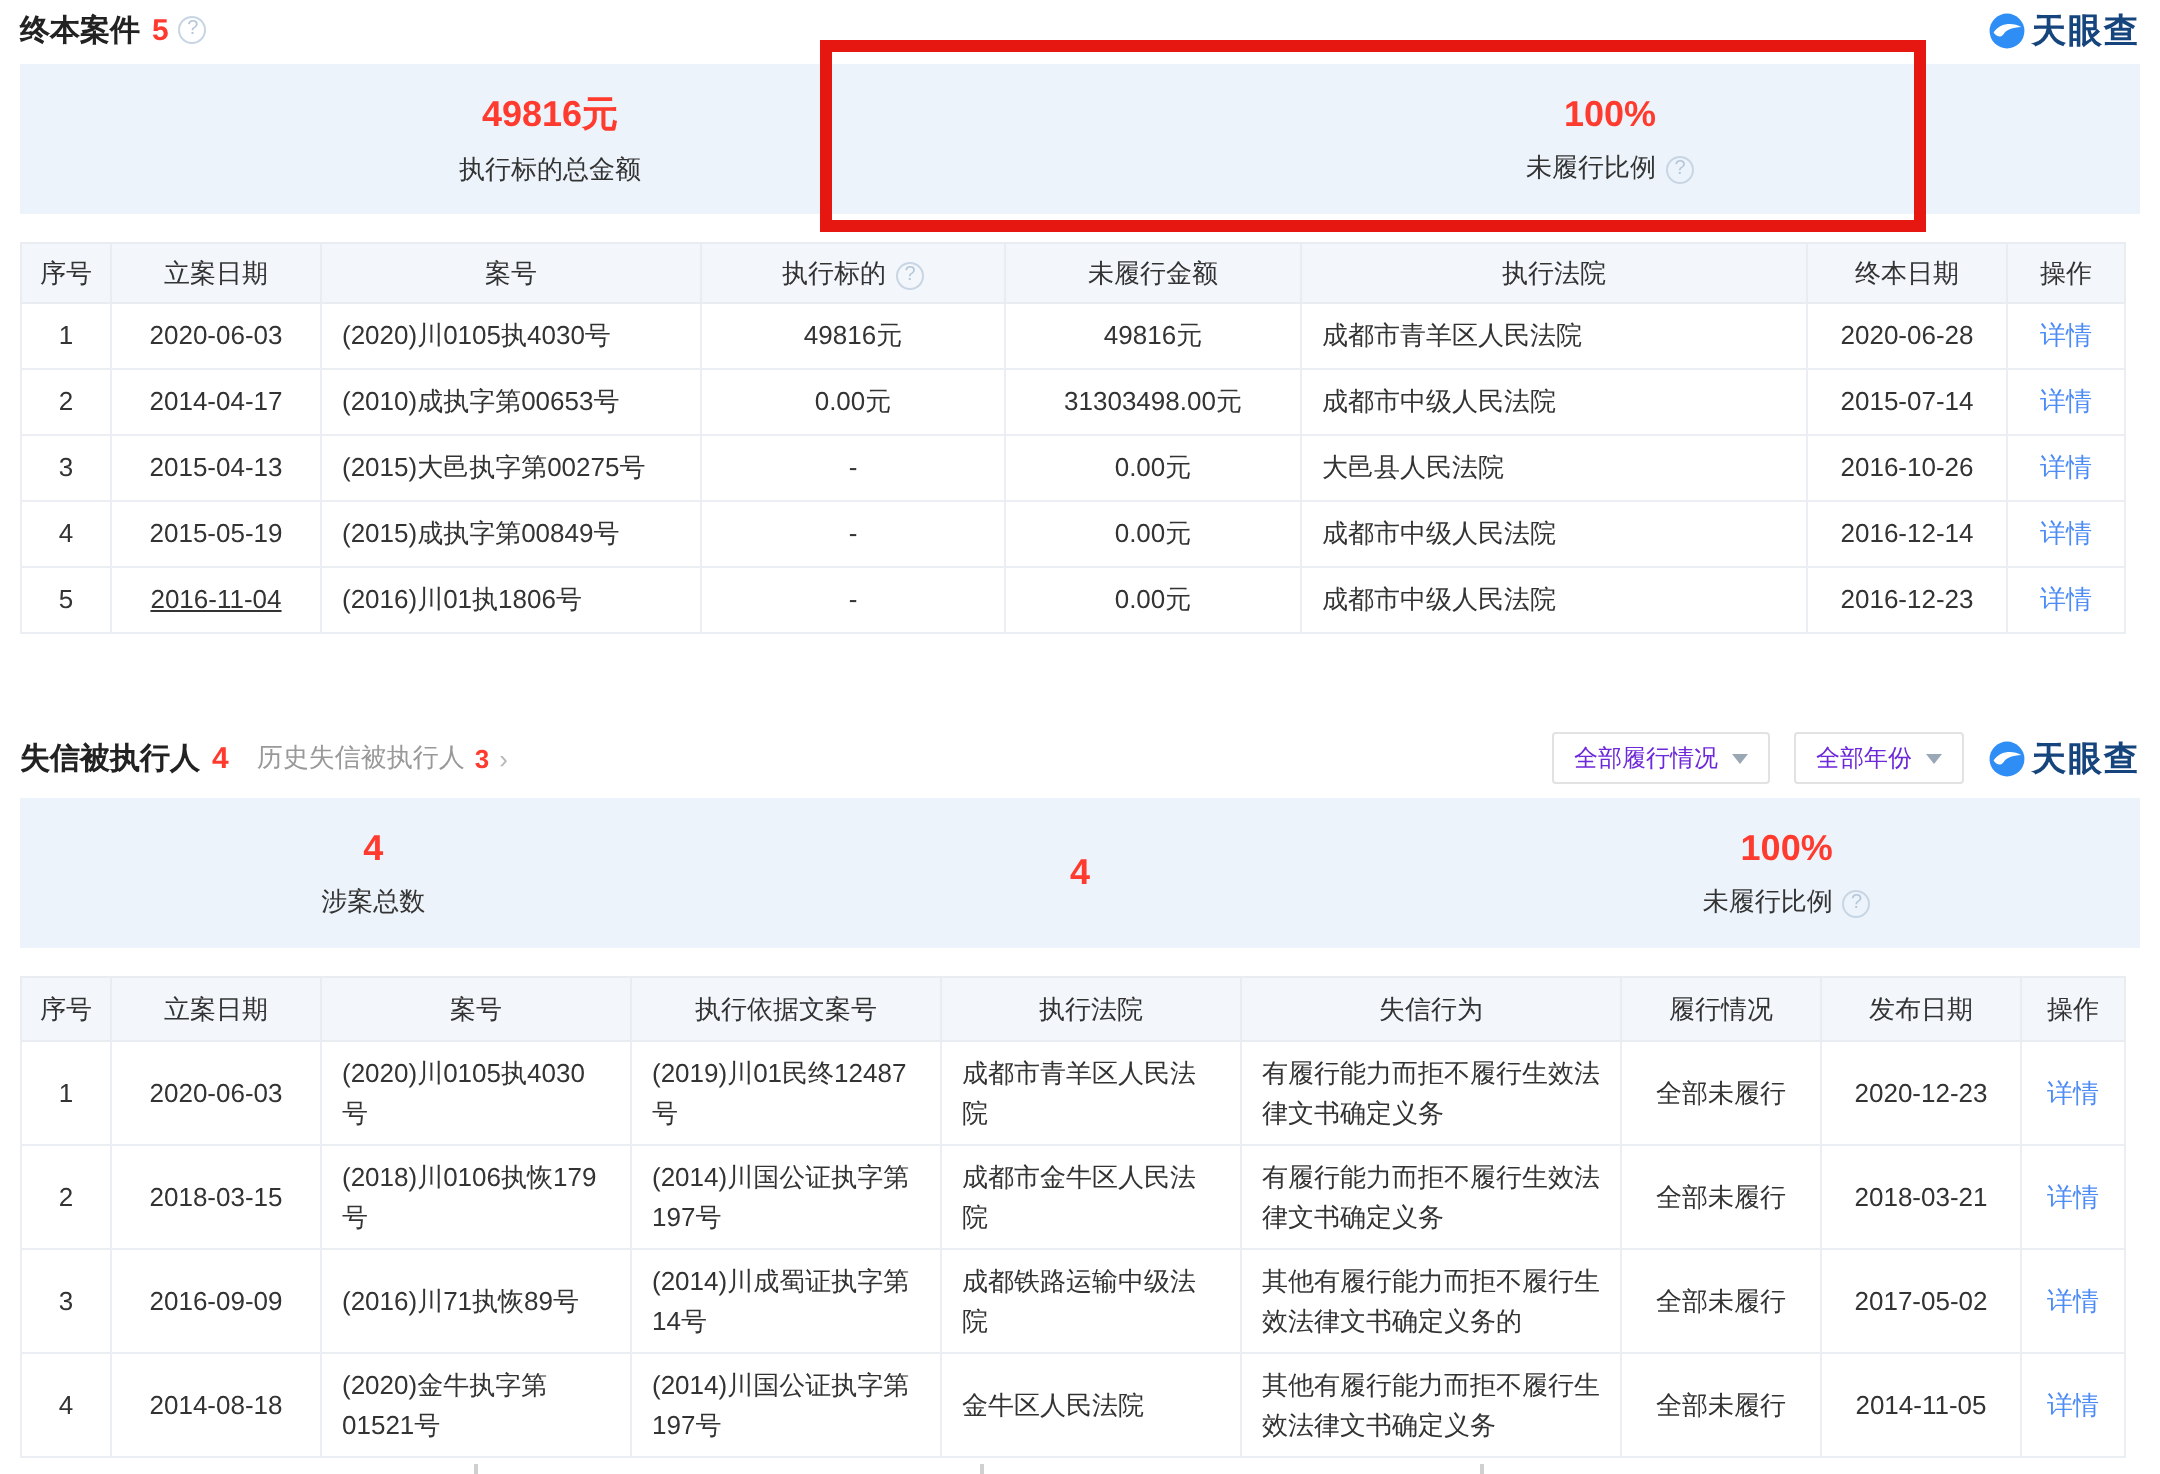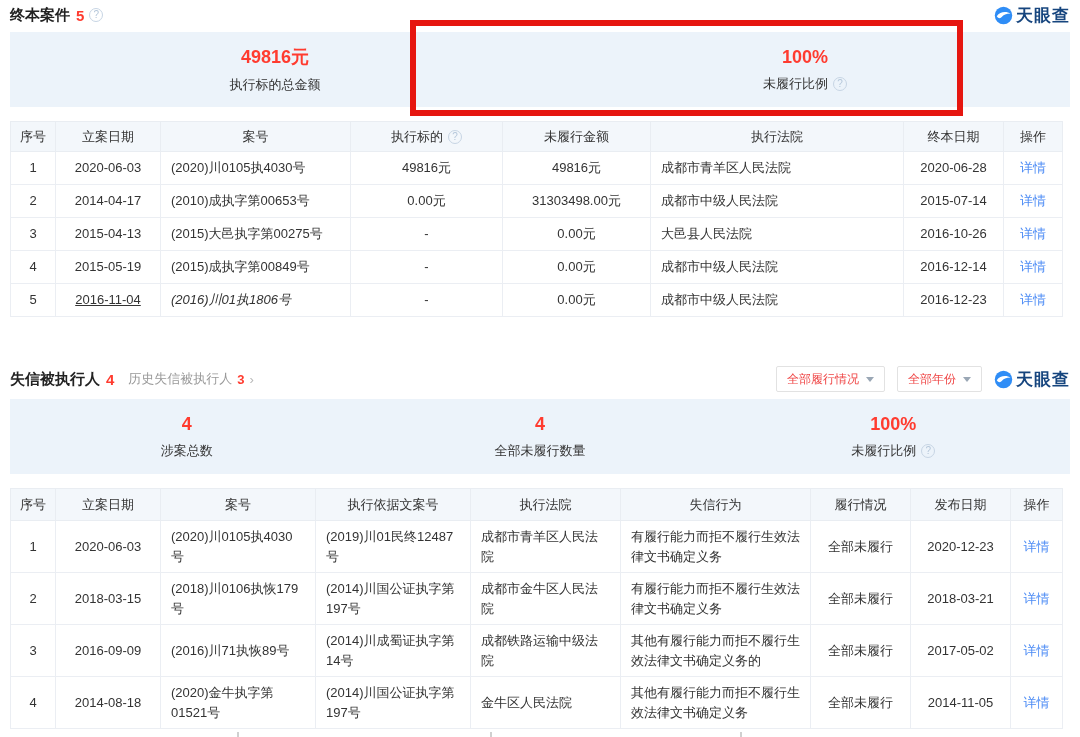--- a/index.html
+++ b/index.html
@@ -34,21 +34,21 @@
 
   
   .logo { display:flex; align-items:center; }
   .logo svg { width:19px; height:19px; margin-right:3px; }
   .logo-text { font-size:17px; font-weight:bold; color:#16457e; letter-spacing:1px; }
 
   
   .dropdown {
     display:inline-flex; align-items:center; height:26px;
     border:1px solid #e2e2e2; border-radius:2px; background:#fff;
-    padding:0 10px; font-size:12px; color:#ef4444; margin-right:12px;
+    padding:0 10px; font-size:12px; color:#6d28d9; margin-right:12px;
     cursor:pointer;
   }
   .caret {
     display:inline-block; margin-left:7px;
     width:0; height:0; border-left:4px solid transparent;
     border-right:4px solid transparent; border-top:5px solid #9aa7b5;
   }
 
   
   .banner {
@@ -180,21 +180,21 @@
           <td style="text-align: left;">(2015)成执字第00849号</td>
           <td style="text-align: center;">-</td>
           <td style="text-align: center;">0.00元</td>
           <td style="text-align: left;">成都市中级人民法院</td>
           <td style="text-align: center;">2016-12-14</td>
           <td style="text-align: center;"><a class="link">详情</a></td>
         </tr>
         <tr>
           <td style="text-align: center;">5</td>
           <td style="text-align: center; text-decoration: underline;">2016-11-04</td>
-          <td style="text-align: left; font-style: italic;">(2016)川01执1806号</td>
+          <td style="text-align: left;">(2016)川01执1806号</td>
           <td style="text-align: center;">-</td>
           <td style="text-align: center;">0.00元</td>
           <td style="text-align: left;">成都市中级人民法院</td>
           <td style="text-align: center;">2016-12-23</td>
           <td style="text-align: center;"><a class="link">详情</a></td>
         </tr>
       </tbody>
     </table>
 
   <div class="section-head" style="margin-top:50px;">
@@ -224,21 +224,20 @@
     </div>
   </div>
 
   <div class="banner" style="margin-top:8px;" id="sx-banner">
       <div class="stat">
         <div class="stat-value">4</div>
         <div class="stat-label">涉案总数</div>
       </div>
       <div class="stat">
         <div class="stat-value">4</div>
-        <div class="stat-label">全部未履行数量</div>
       </div>
       <div class="stat">
         <div class="stat-value">100%</div>
         <div class="stat-label">未履行比例<span class="help-icon">?</span></div>
       </div>
     </div>
 
   <table class="data-table" id="sx-table" data-table="section_shixin.table">
       <colgroup>
         <col style="width: 45px;">

